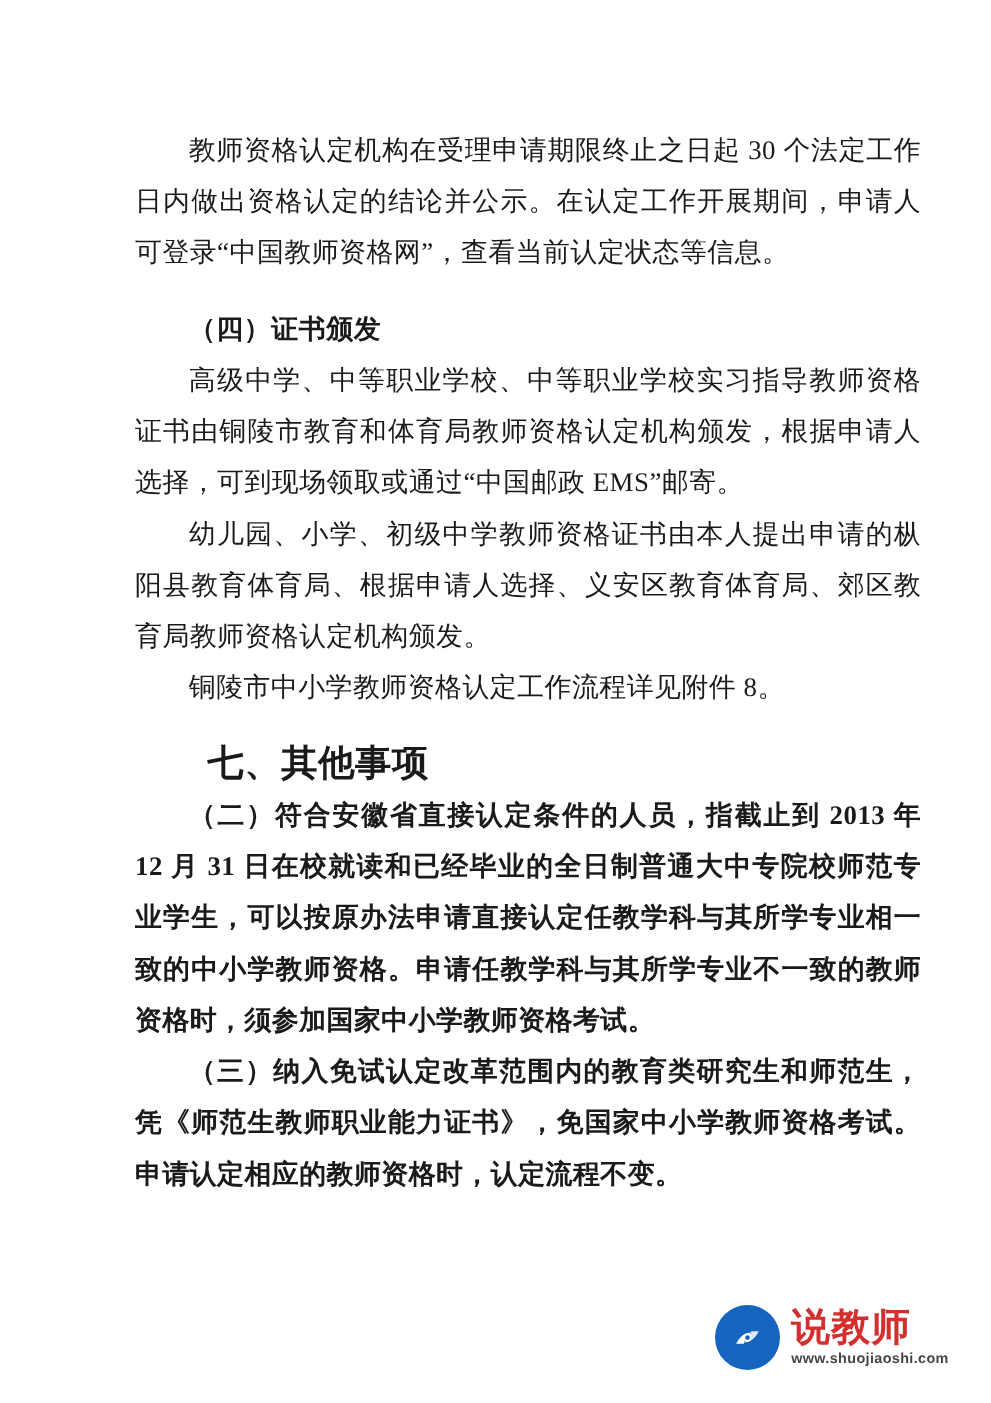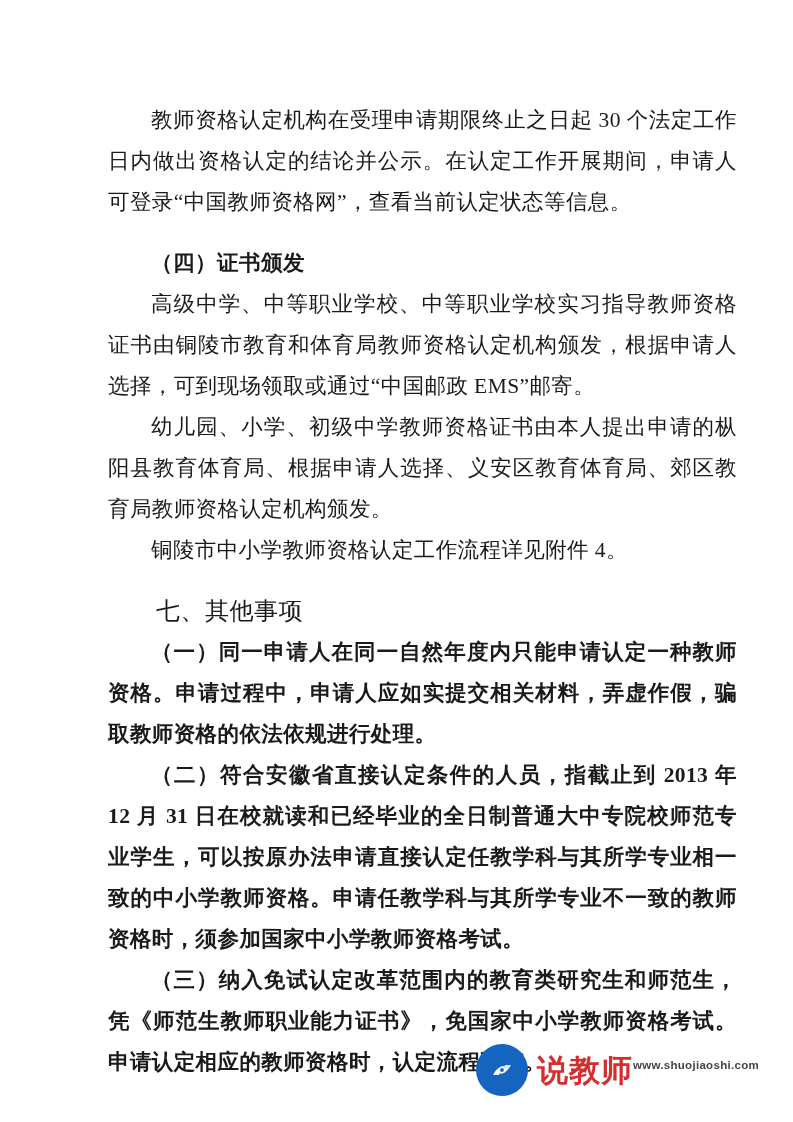--- a/index.html
+++ b/index.html
@@ -43,25 +43,26 @@
   .heading-sub {
     font-weight: bold;
     font-size: 21.5px;
     line-height: 41px;
     text-indent: 2em;
     margin: 20px 0 0 0;
     letter-spacing: 0.5px;
     font-family: Liberation Serif, serif;
   }
   .heading-num {
-    font-size: 24px;
+    font-size: 29px;
     line-height: 41px;
     text-indent: 2em;
     margin: 20px 0 0 0;
     letter-spacing: 0.5px;
+    font-weight: bold;
   }
   .watermark {
     position: absolute;
     right: 34px;
     bottom: 26px;
     display: flex;
     align-items: center;
     gap: 9px;
   }
   .wm-logo {
@@ -73,21 +74,21 @@
     flex: 0 0 auto;
     display: flex;
     align-items: center;
     justify-content: center;
   }
   .wm-logo svg {
     display: block;
   }
   .wm-text {
     display: flex;
-    flex-direction: row;
+    flex-direction: column;
     align-items: flex-start;
     line-height: 1;
   }
   .wm-title {
     font-family: "Liberation Sans", sans-serif;
     font-weight: bold;
     font-size: 31px;
     color: #d32f2f;
     letter-spacing: 1px;
   }
@@ -106,25 +107,24 @@
 <div class="page">
 
   <p class="para body-text">教师资格认定机构在受理申请期限终止之日起 30 个法定工作日内做出资格认定的结论并公示。在认定工作开展期间，申请人可登录“中国教师资格网”，查看当前认定状态等信息。</p>
 
   <p class="heading-sub">（四）证书颁发</p>
 
   <p class="para body-text gap">高级中学、中等职业学校、中等职业学校实习指导教师资格证书由铜陵市教育和体育局教师资格认定机构颁发，根据申请人选择，可到现场领取或通过“中国邮政 EMS”邮寄。</p>
 
   <p class="para body-text gap">幼儿园、小学、初级中学教师资格证书由本人提出申请的枞阳县教育体育局、根据申请人选择、义安区教育体育局、郊区教育局教师资格认定机构颁发。</p>
 
-  <p class="para body-text gap">铜陵市中小学教师资格认定工作流程详见附件 4。</p>
+  <p class="para body-text gap">铜陵市中小学教师资格认定工作流程详见附件 8。</p>
 
   <p class="heading-num">七、其他事项</p>
 
-  <p class="para body-text gap bold">（一）同一申请人在同一自然年度内只能申请认定一种教师资格。申请过程中，申请人应如实提交相关材料，弄虚作假，骗取教师资格的依法依规进行处理。</p>
 
   <p class="para body-text gap bold">（二）符合安徽省直接认定条件的人员，指截止到 2013 年 12 月 31 日在校就读和已经毕业的全日制普通大中专院校师范专业学生，可以按原办法申请直接认定任教学科与其所学专业相一致的中小学教师资格。申请任教学科与其所学专业不一致的教师资格时，须参加国家中小学教师资格考试。</p>
 
   <p class="para body-text gap bold">（三）纳入免试认定改革范围内的教育类研究生和师范生，凭《师范生教师职业能力证书》，免国家中小学教师资格考试。申请认定相应的教师资格时，认定流程不变。</p>
 
 </div>
 
 <div class="watermark">
   <div class="wm-logo">
     <svg width="38" height="38" viewBox="0 0 38 38" aria-hidden="true">

